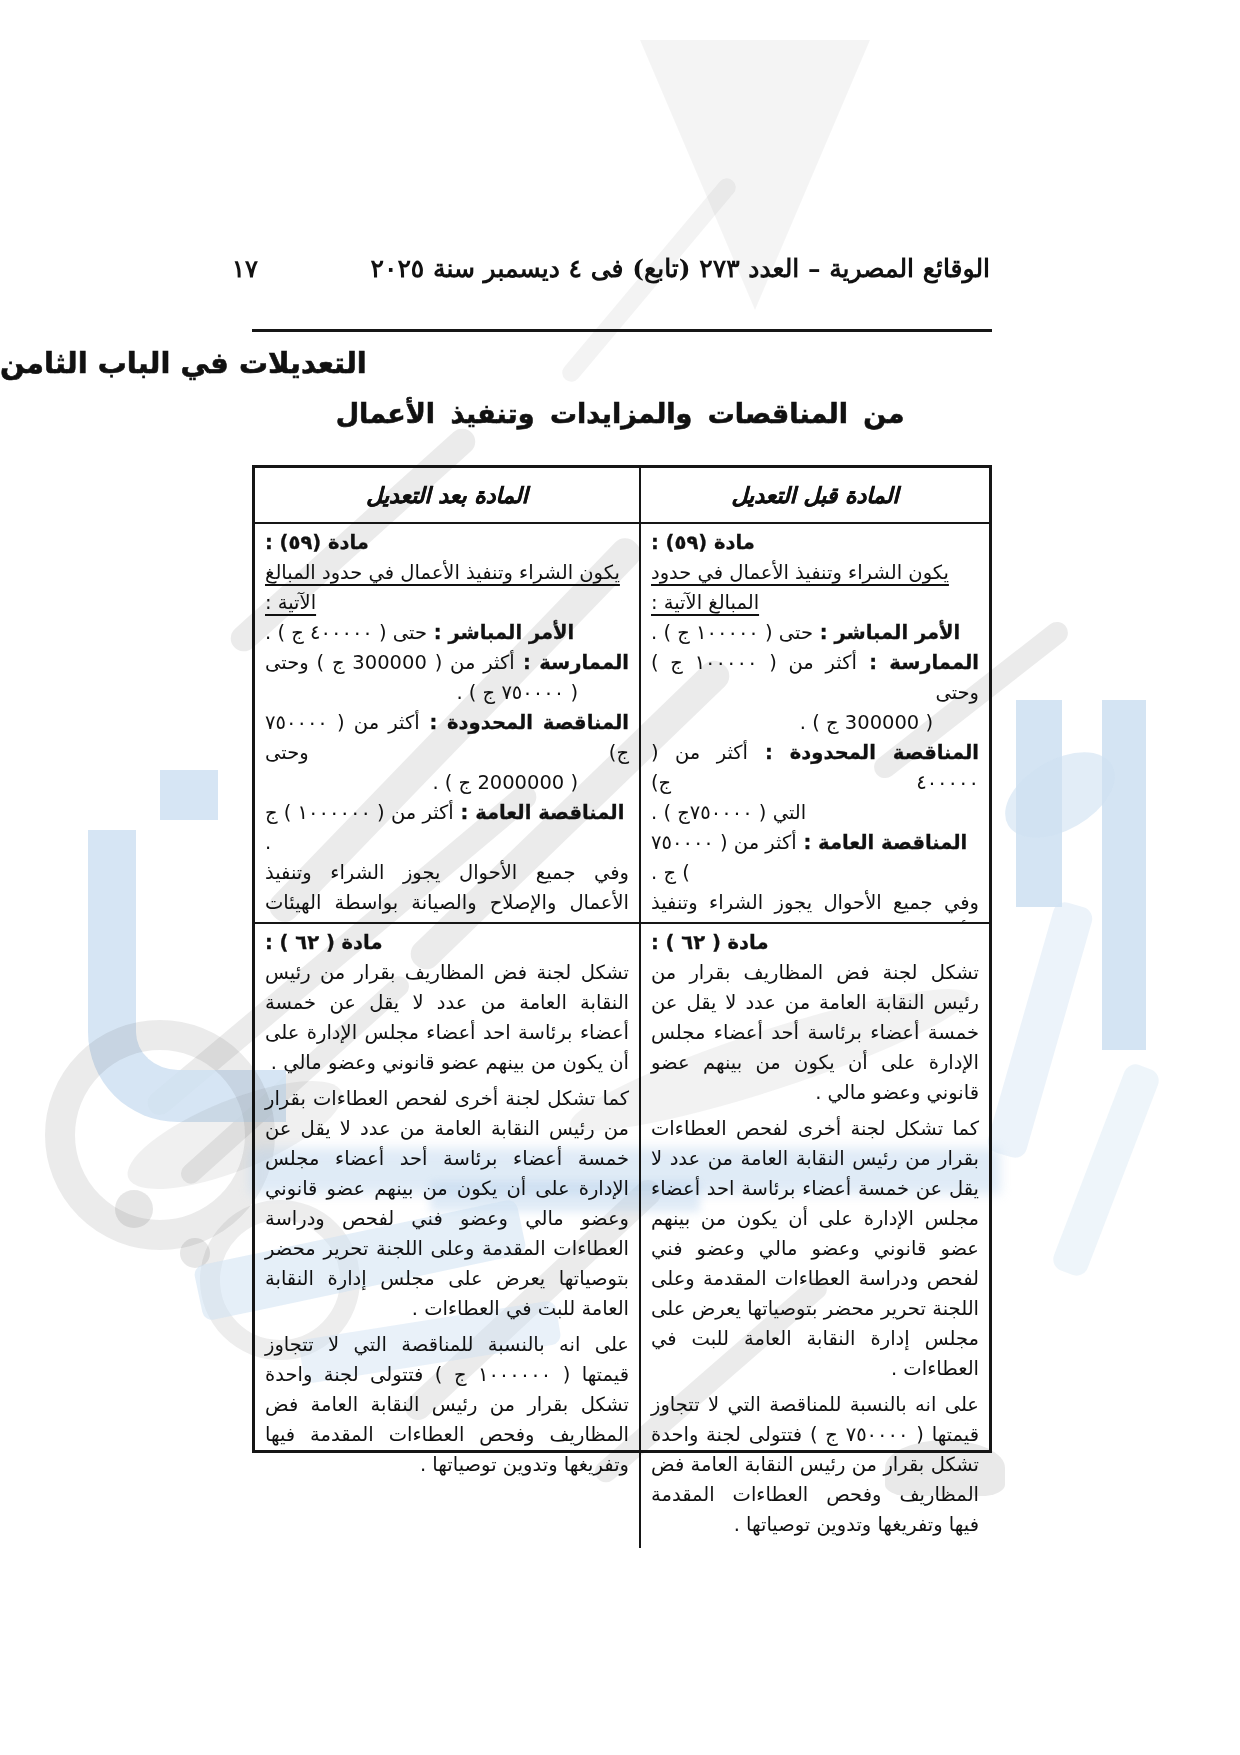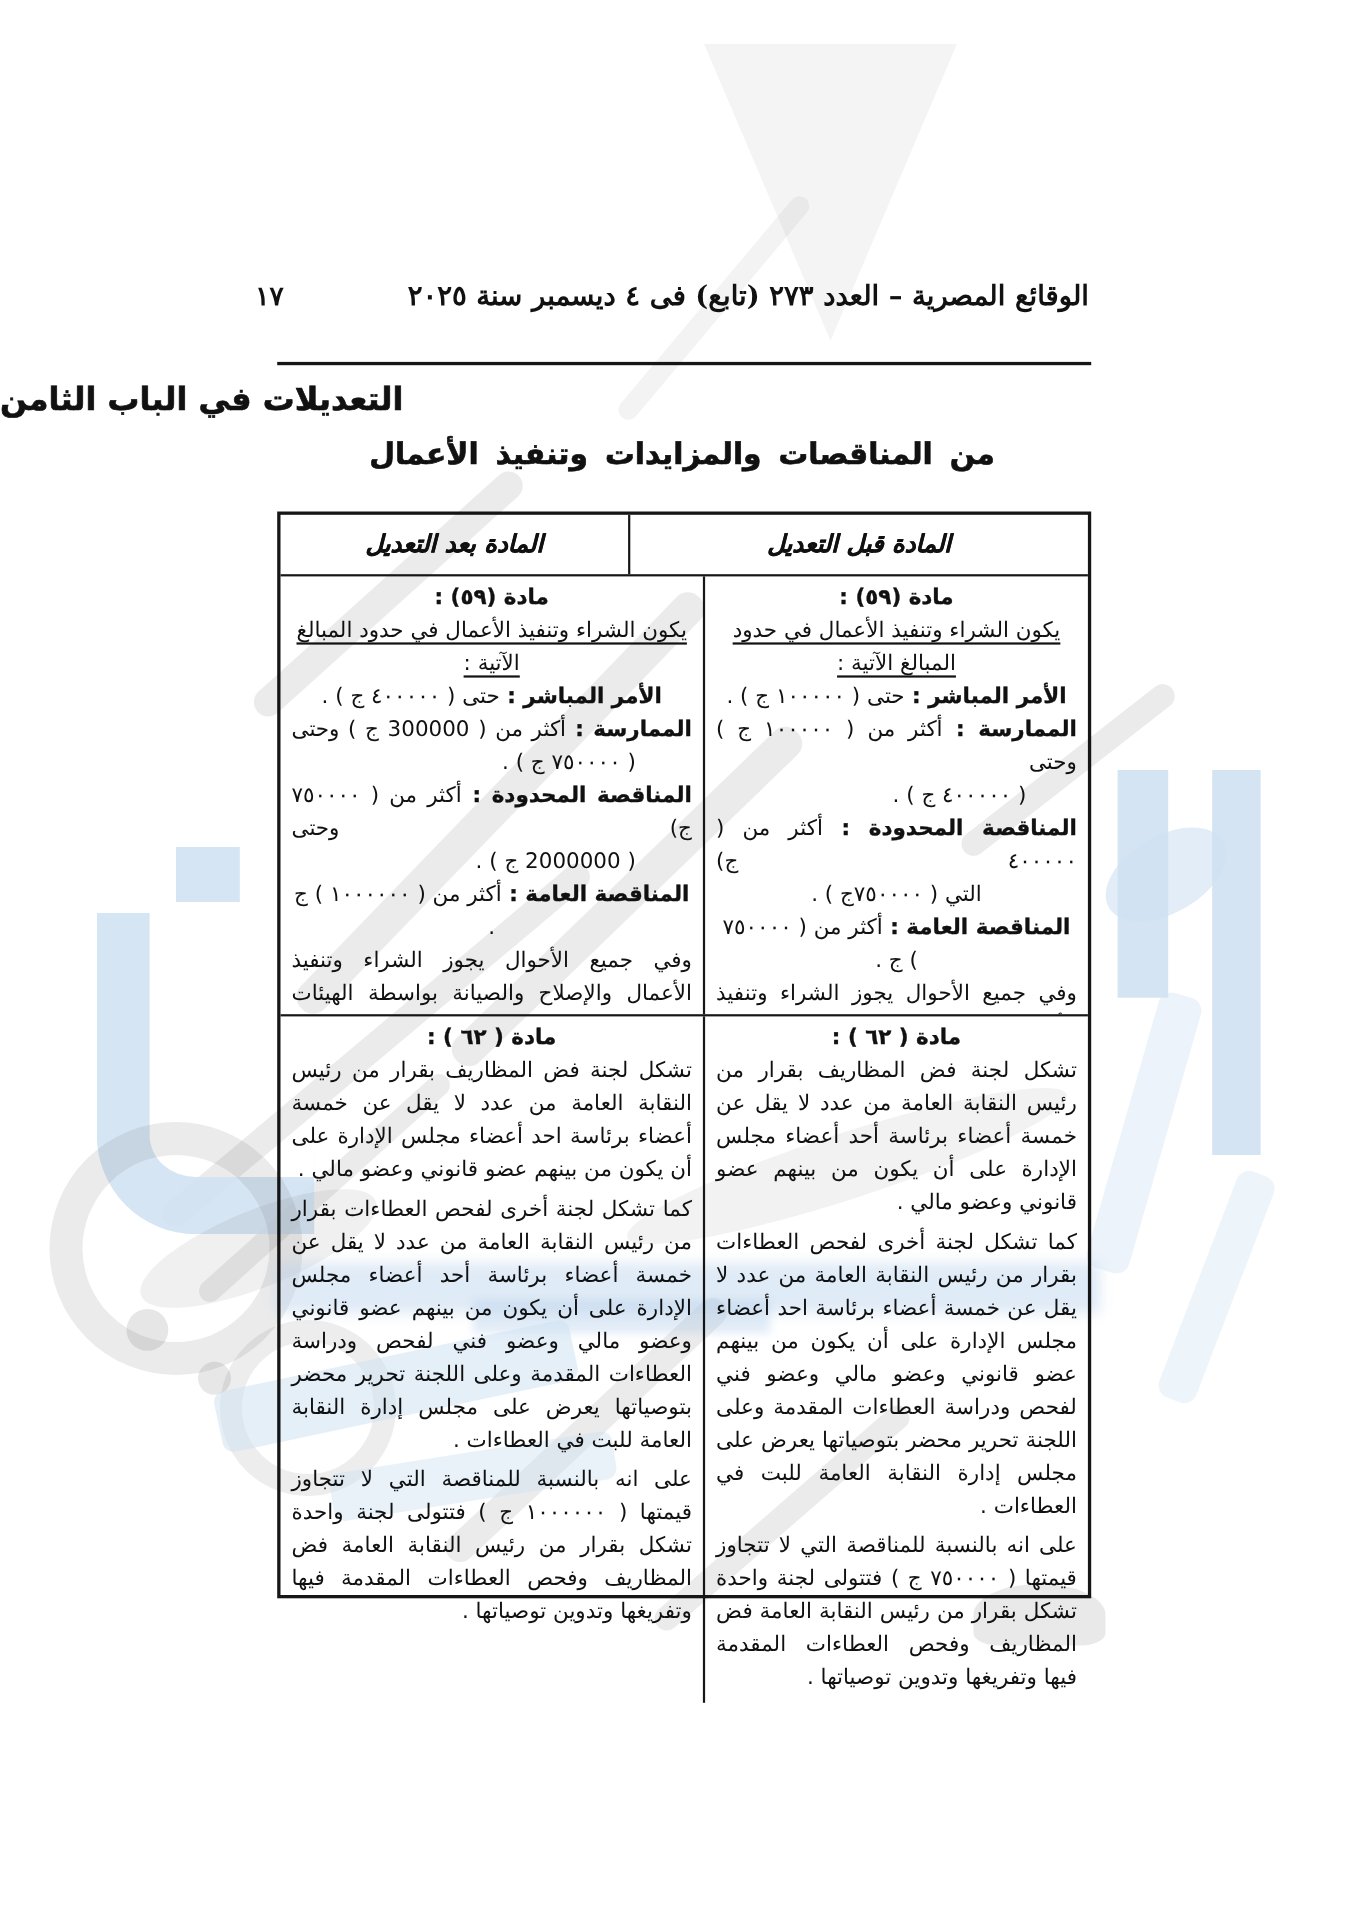--- a/index.html
+++ b/index.html
@@ -54,30 +54,30 @@
   .title-main{position:absolute;top:346px;left:0;width:100%;text-align:left;
               font-size:29px;font-weight:900;-webkit-text-stroke:.6px #111;}
   .title-sub{position:absolute;top:398px;left:0;width:100%;text-align:center;
              font-size:27px;font-weight:900;word-spacing:6px;-webkit-text-stroke:.6px #111;}
   .cmp-table{position:absolute;top:465px;left:252px;width:740px;height:988px;
              box-sizing:border-box;border:3px solid #161616;display:flex;flex-direction:column;
              background:transparent;}
   .thead{display:flex;height:54px;border-bottom:2.5px solid #161616;flex:0 0 auto;}
   .th{display:flex;align-items:center;justify-content:center;font-size:22px;font-weight:800;font-style:italic;
       -webkit-text-stroke:.4px #111;}
-  .th-before{width:418px;border-left:2.5px solid #161616;box-sizing:border-box;}
+  .th-before{width:350px;border-left:2.5px solid #161616;box-sizing:border-box;}
   .th-after{flex:1;}
   .trow{display:flex;flex:0 0 auto;}
   .row1{height:400px;border-bottom:2.5px solid #161616;box-sizing:border-box;}
   .row2{flex:1 1 auto;}
   .cell{box-sizing:border-box;padding:4px 10px 2px 10px;overflow:hidden;font-size:19.5px;
         line-height:30px;}
   .c-before{width:350px;border-left:2.5px solid #161616;}
   .c-after{flex:1;}
-  .para{margin:0;text-align:center;}
+  .para{margin:0;text-align:left;}
   .para.block{text-align:justify;margin-bottom:6px;}
   .row1 .para.block{margin-bottom:0;}
   .para.stretch{text-align:justify;text-align-last:justify;}
   .para.center{text-align:right;padding-inline-start:14%;}
   .para .b{font-weight:800;-webkit-text-stroke:.3px #111;}
   .para .u{text-decoration:underline;text-underline-offset:5px;text-decoration-thickness:1.5px;}
 </style>
 </head>
 <body>
 
@@ -131,21 +131,21 @@
         <div class="th th-before">المادة قبل التعديل</div>
         <div class="th th-after">المادة بعد التعديل</div>
       </div>
 
       <div class="trow row1">
         <div class="cell c-before">
             <p class="para normal"><span class="b">مادة (٥٩) :</span></p>
             <p class="para normal"><span class="u">يكون الشراء وتنفيذ الأعمال في حدود المبالغ الآتية :</span></p>
             <p class="para normal"><span class="b">الأمر المباشر : </span><span>حتى ( ١٠٠٠٠٠ ج ) .</span></p>
             <p class="para stretch"><span class="b">الممارسة : </span><span>أكثر من ( ١٠٠٠٠٠ ج ) وحتى</span></p>
-            <p class="para center"><span>( ٤٠٠٠٠٠ ج ) .</span></p>
+            <p class="para center"><span>( 300000 ج ) .</span></p>
             <p class="para stretch"><span class="b">المناقصة المحدودة : </span><span>أكثر من ( ٤٠٠٠٠٠ ج)</span></p>
             <p class="para normal"><span>التي ( ٧٥٠٠٠٠ج ) .</span></p>
             <p class="para normal"><span class="b">المناقصة العامة : </span><span>أكثر من ( ٧٥٠٠٠٠ ) ج .</span></p>
             <p class="para block"><span>وفي جميع الأحوال يجوز الشراء وتنفيذ الأعمال والإصلاح والصيانة بواسطة الهيئات العامة والجهات الحكومية وشركات القطاعين العام والأعمال العام والجمعيات التعاونية المشهرة بالأمر المباشر أيًا كانت قيمتها</span></p>
           </div>
         <div class="cell c-after">
             <p class="para normal"><span class="b">مادة (٥٩) :</span></p>
             <p class="para normal"><span class="u">يكون الشراء وتنفيذ الأعمال في حدود المبالغ الآتية :</span></p>
             <p class="para normal"><span class="b">الأمر المباشر : </span><span>حتى ( ٤٠٠٠٠٠ ج ) .</span></p>
             <p class="para stretch"><span class="b">الممارسة : </span><span>أكثر من ( 300000 ج ) وحتى</span></p>

